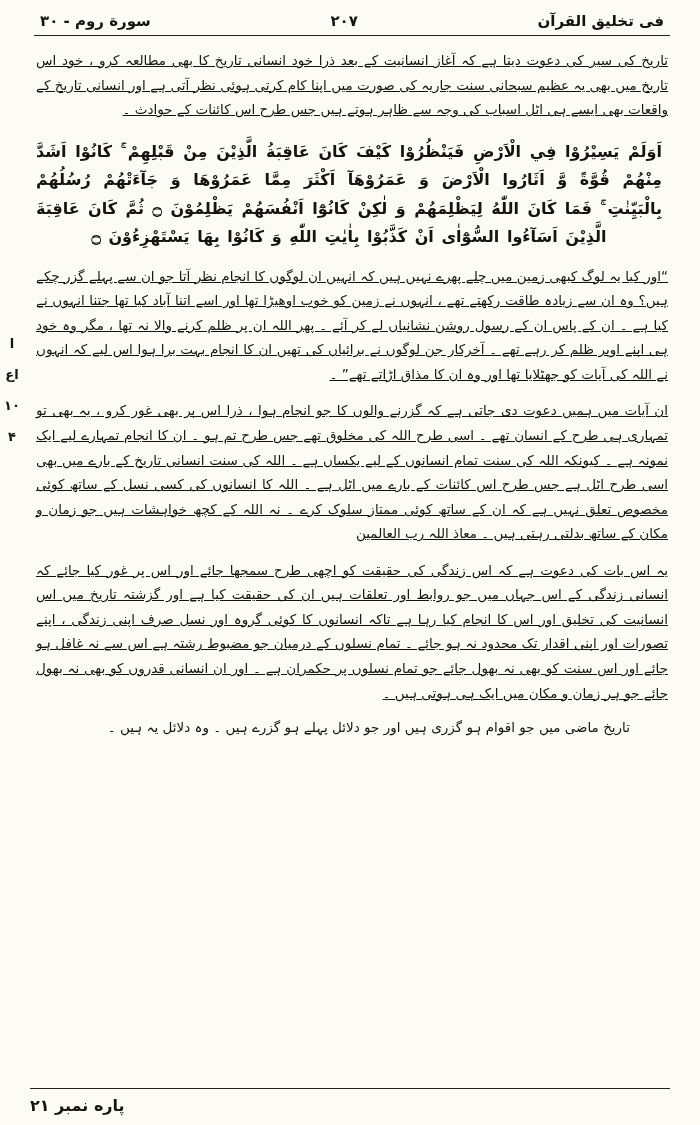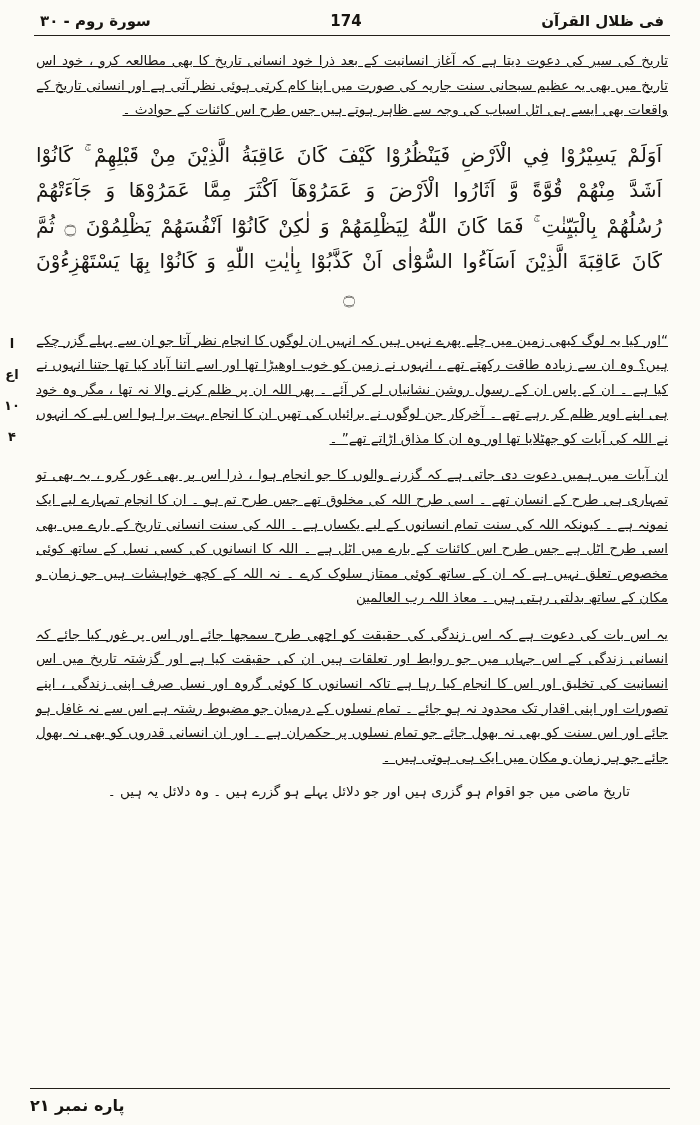--- a/index.html
+++ b/index.html
@@ -25,21 +25,21 @@
     border:none; border-top:1.8px solid #24201a;
     margin:3px 0 0 0;
   }
   .body-text {
     font-size:13.5px; line-height:1.82;
     text-align:justify;
     margin:12px 2px 0 2px;
     text-decoration:underline;
   }
   .quran {
-    font-size:20px; font-weight:normal;
+    font-size:16px; font-weight:bold;
     line-height:1.78;
     text-align:justify; text-align-last:center;
     margin:16px 8px 6px 2px;
     word-spacing:2px;
   }
   .margin-notes {
     position:absolute; left:4px; top:336px;
     display:flex; flex-direction:column; align-items:center; gap:16px;
     font-size:13px; font-weight:bold;
     direction:rtl;
@@ -56,22 +56,22 @@
     text-align:left; font-size:16px; font-weight:bold;
     padding-top:7px;
   }
 </style>
 </head>
 <body>
 
 <div class="page">
 
   <div class="header-row">
-    <span>فى ظلال القرآن</span>
-    <span>174</span>
+    <span>فى تخلیق القرآن</span>
+    <span>۲۰۷</span>
     <span>سورة روم - ۳۰</span>
   </div>
   <hr class="rule">
 
   <p class="body-text">تاریخ کی سیر کی دعوت دیتا ہے کہ آغاز انسانیت کے بعد ذرا خود انسانی تاریخ کا بھی مطالعہ کرو ، خود اس تاریخ میں بھی یہ عظیم سبحانی سنت جاریہ کی صورت میں اپنا کام کرتی ہوئی نظر آتی ہے اور انسانی تاریخ کے واقعات بھی ایسے ہی اٹل اسباب کی وجہ سے ظاہر ہوتے ہیں جس طرح اس کائنات کے حوادث ۔</p>
 
   <div class="quran">اَوَلَمْ يَسِيْرُوْا فِي الْاَرْضِ فَيَنْظُرُوْا كَيْفَ كَانَ عَاقِبَةُ الَّذِيْنَ مِنْ قَبْلِهِمْ ۚ كَانُوْا اَشَدَّ مِنْهُمْ قُوَّةً وَّ اَثَارُوا الْاَرْضَ وَ عَمَرُوْهَآ اَكْثَرَ مِمَّا عَمَرُوْهَا وَ جَآءَتْهُمْ رُسُلُهُمْ بِالْبَيِّنٰتِ ۚ فَمَا كَانَ اللّٰهُ لِيَظْلِمَهُمْ وَ لٰكِنْ كَانُوْٓا اَنْفُسَهُمْ يَظْلِمُوْنَ ۝ ثُمَّ كَانَ عَاقِبَةَ الَّذِيْنَ اَسَآءُوا السُّوْٓاٰى اَنْ كَذَّبُوْا بِاٰيٰتِ اللّٰهِ وَ كَانُوْا بِهَا يَسْتَهْزِءُوْنَ ۝</div>
 
   <div class="margin-notes">
     <span>ا</span>

